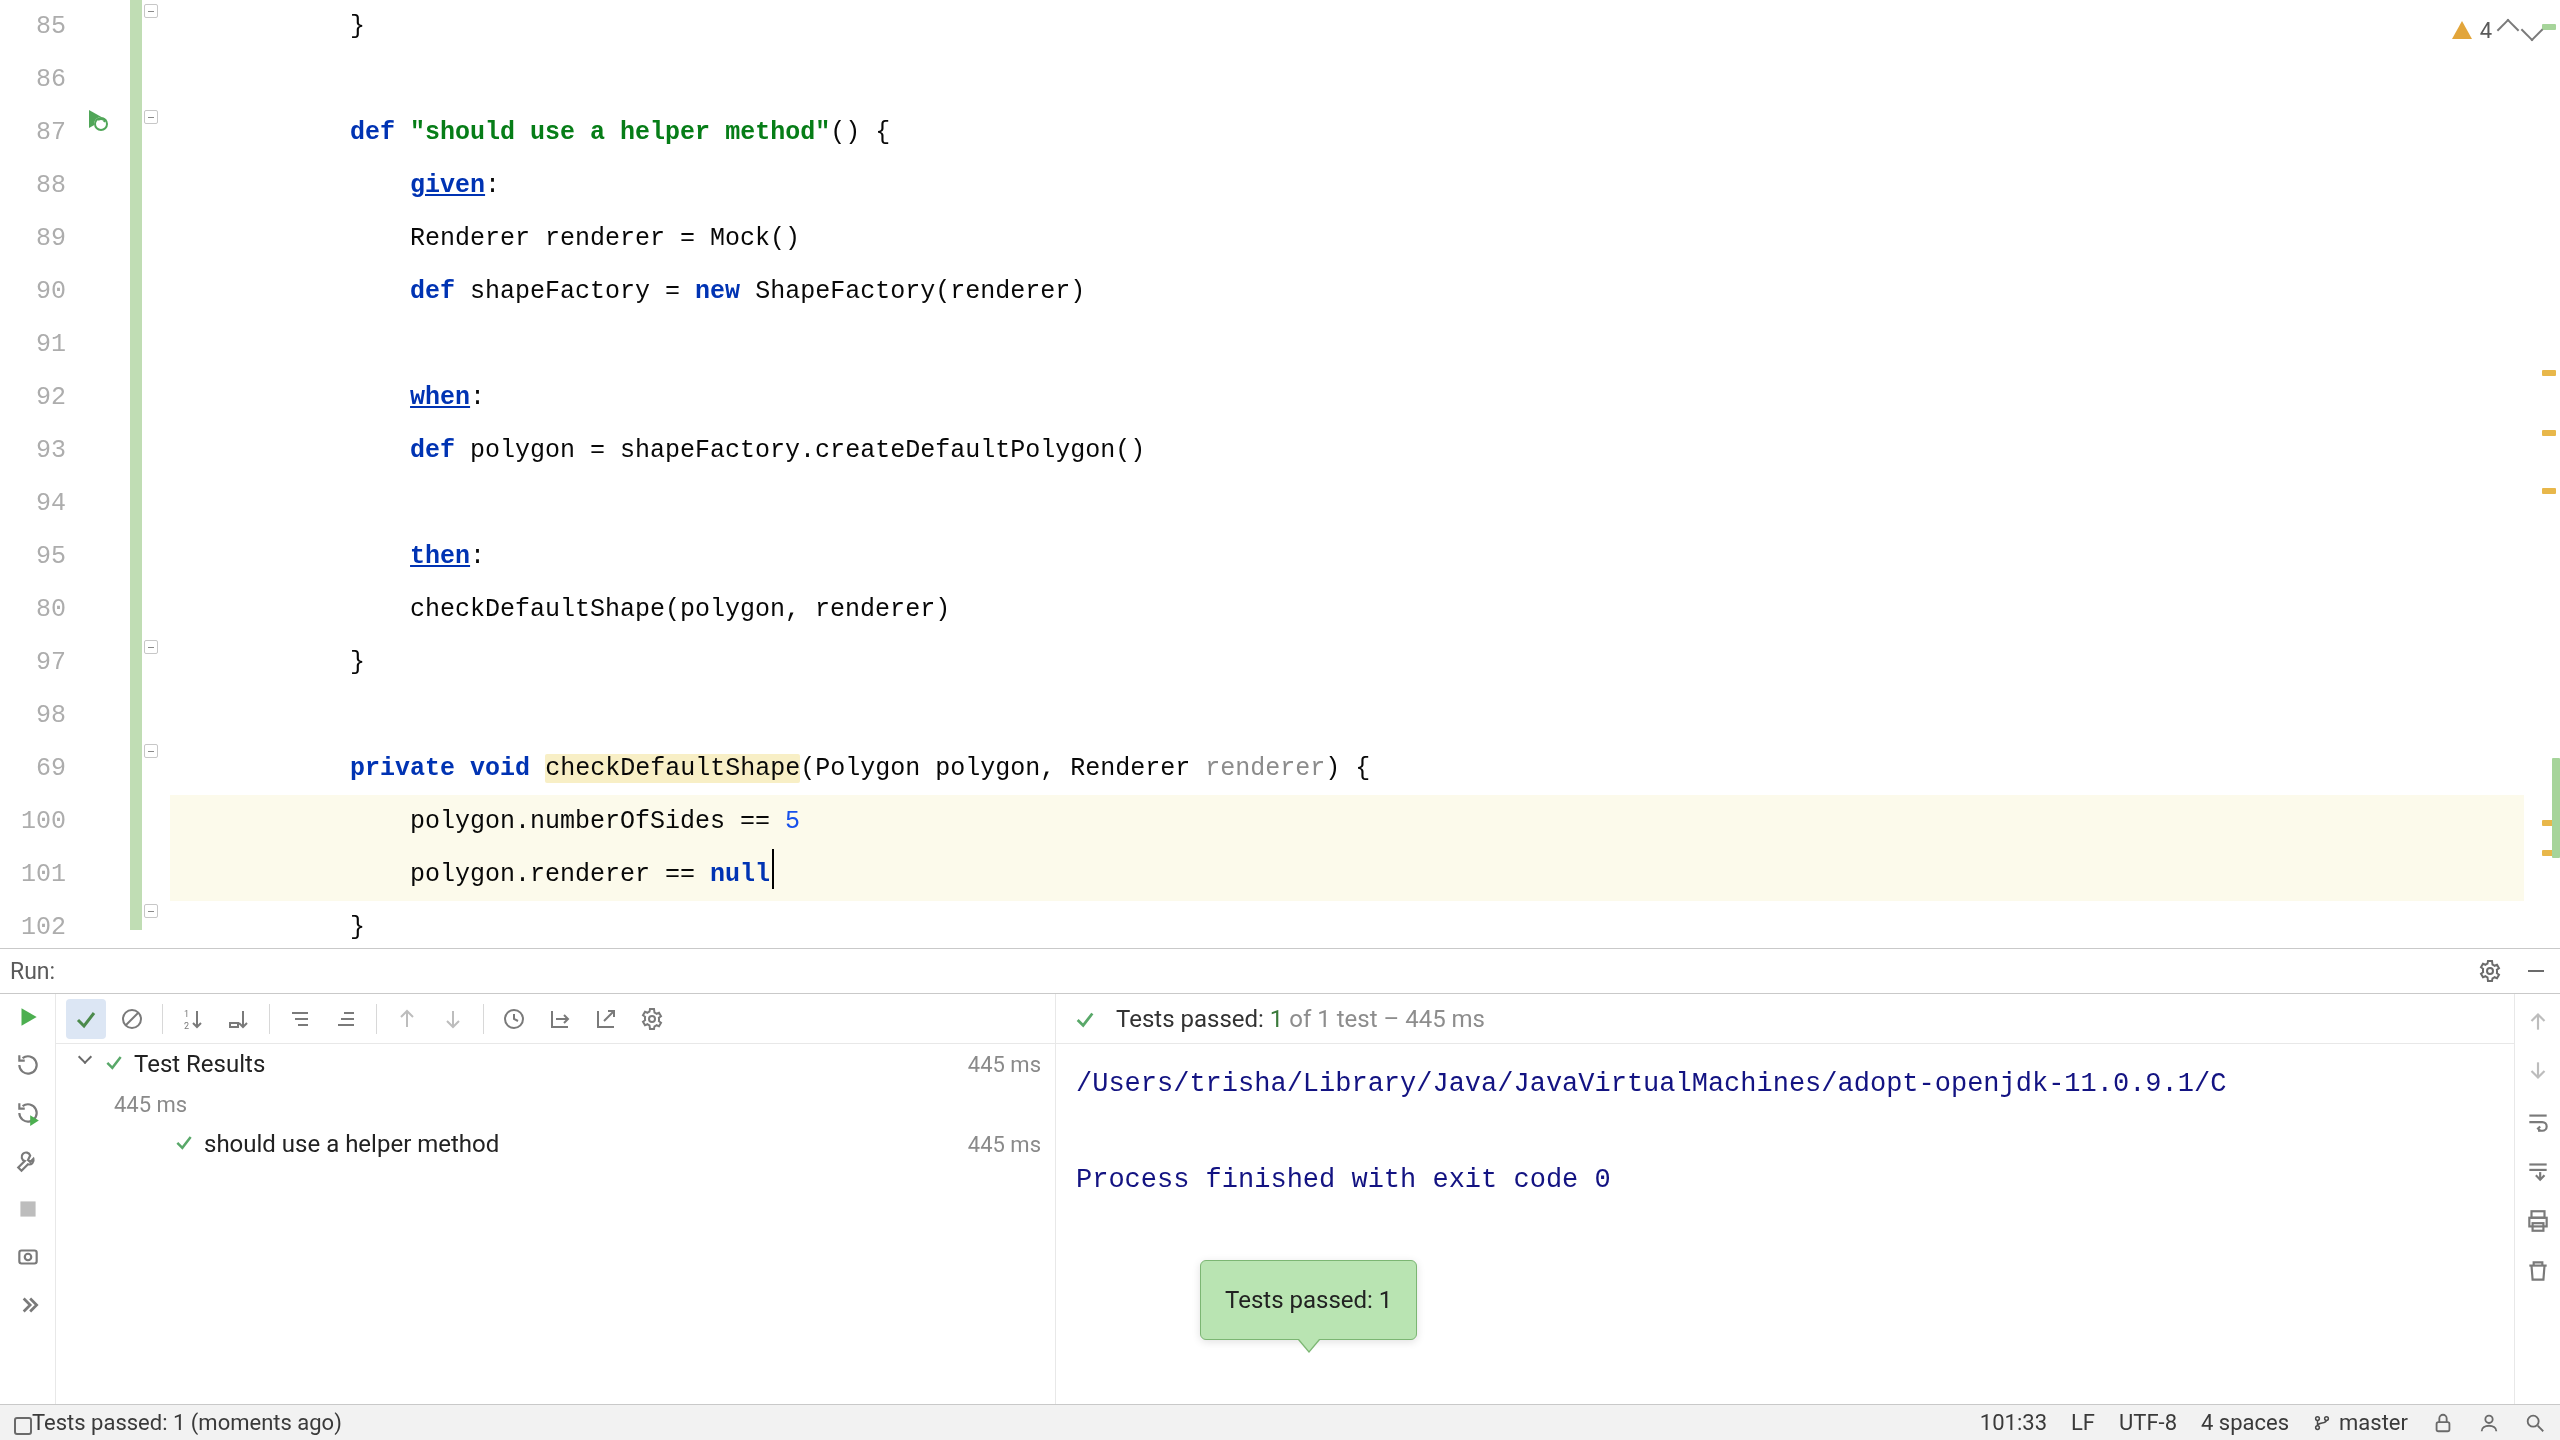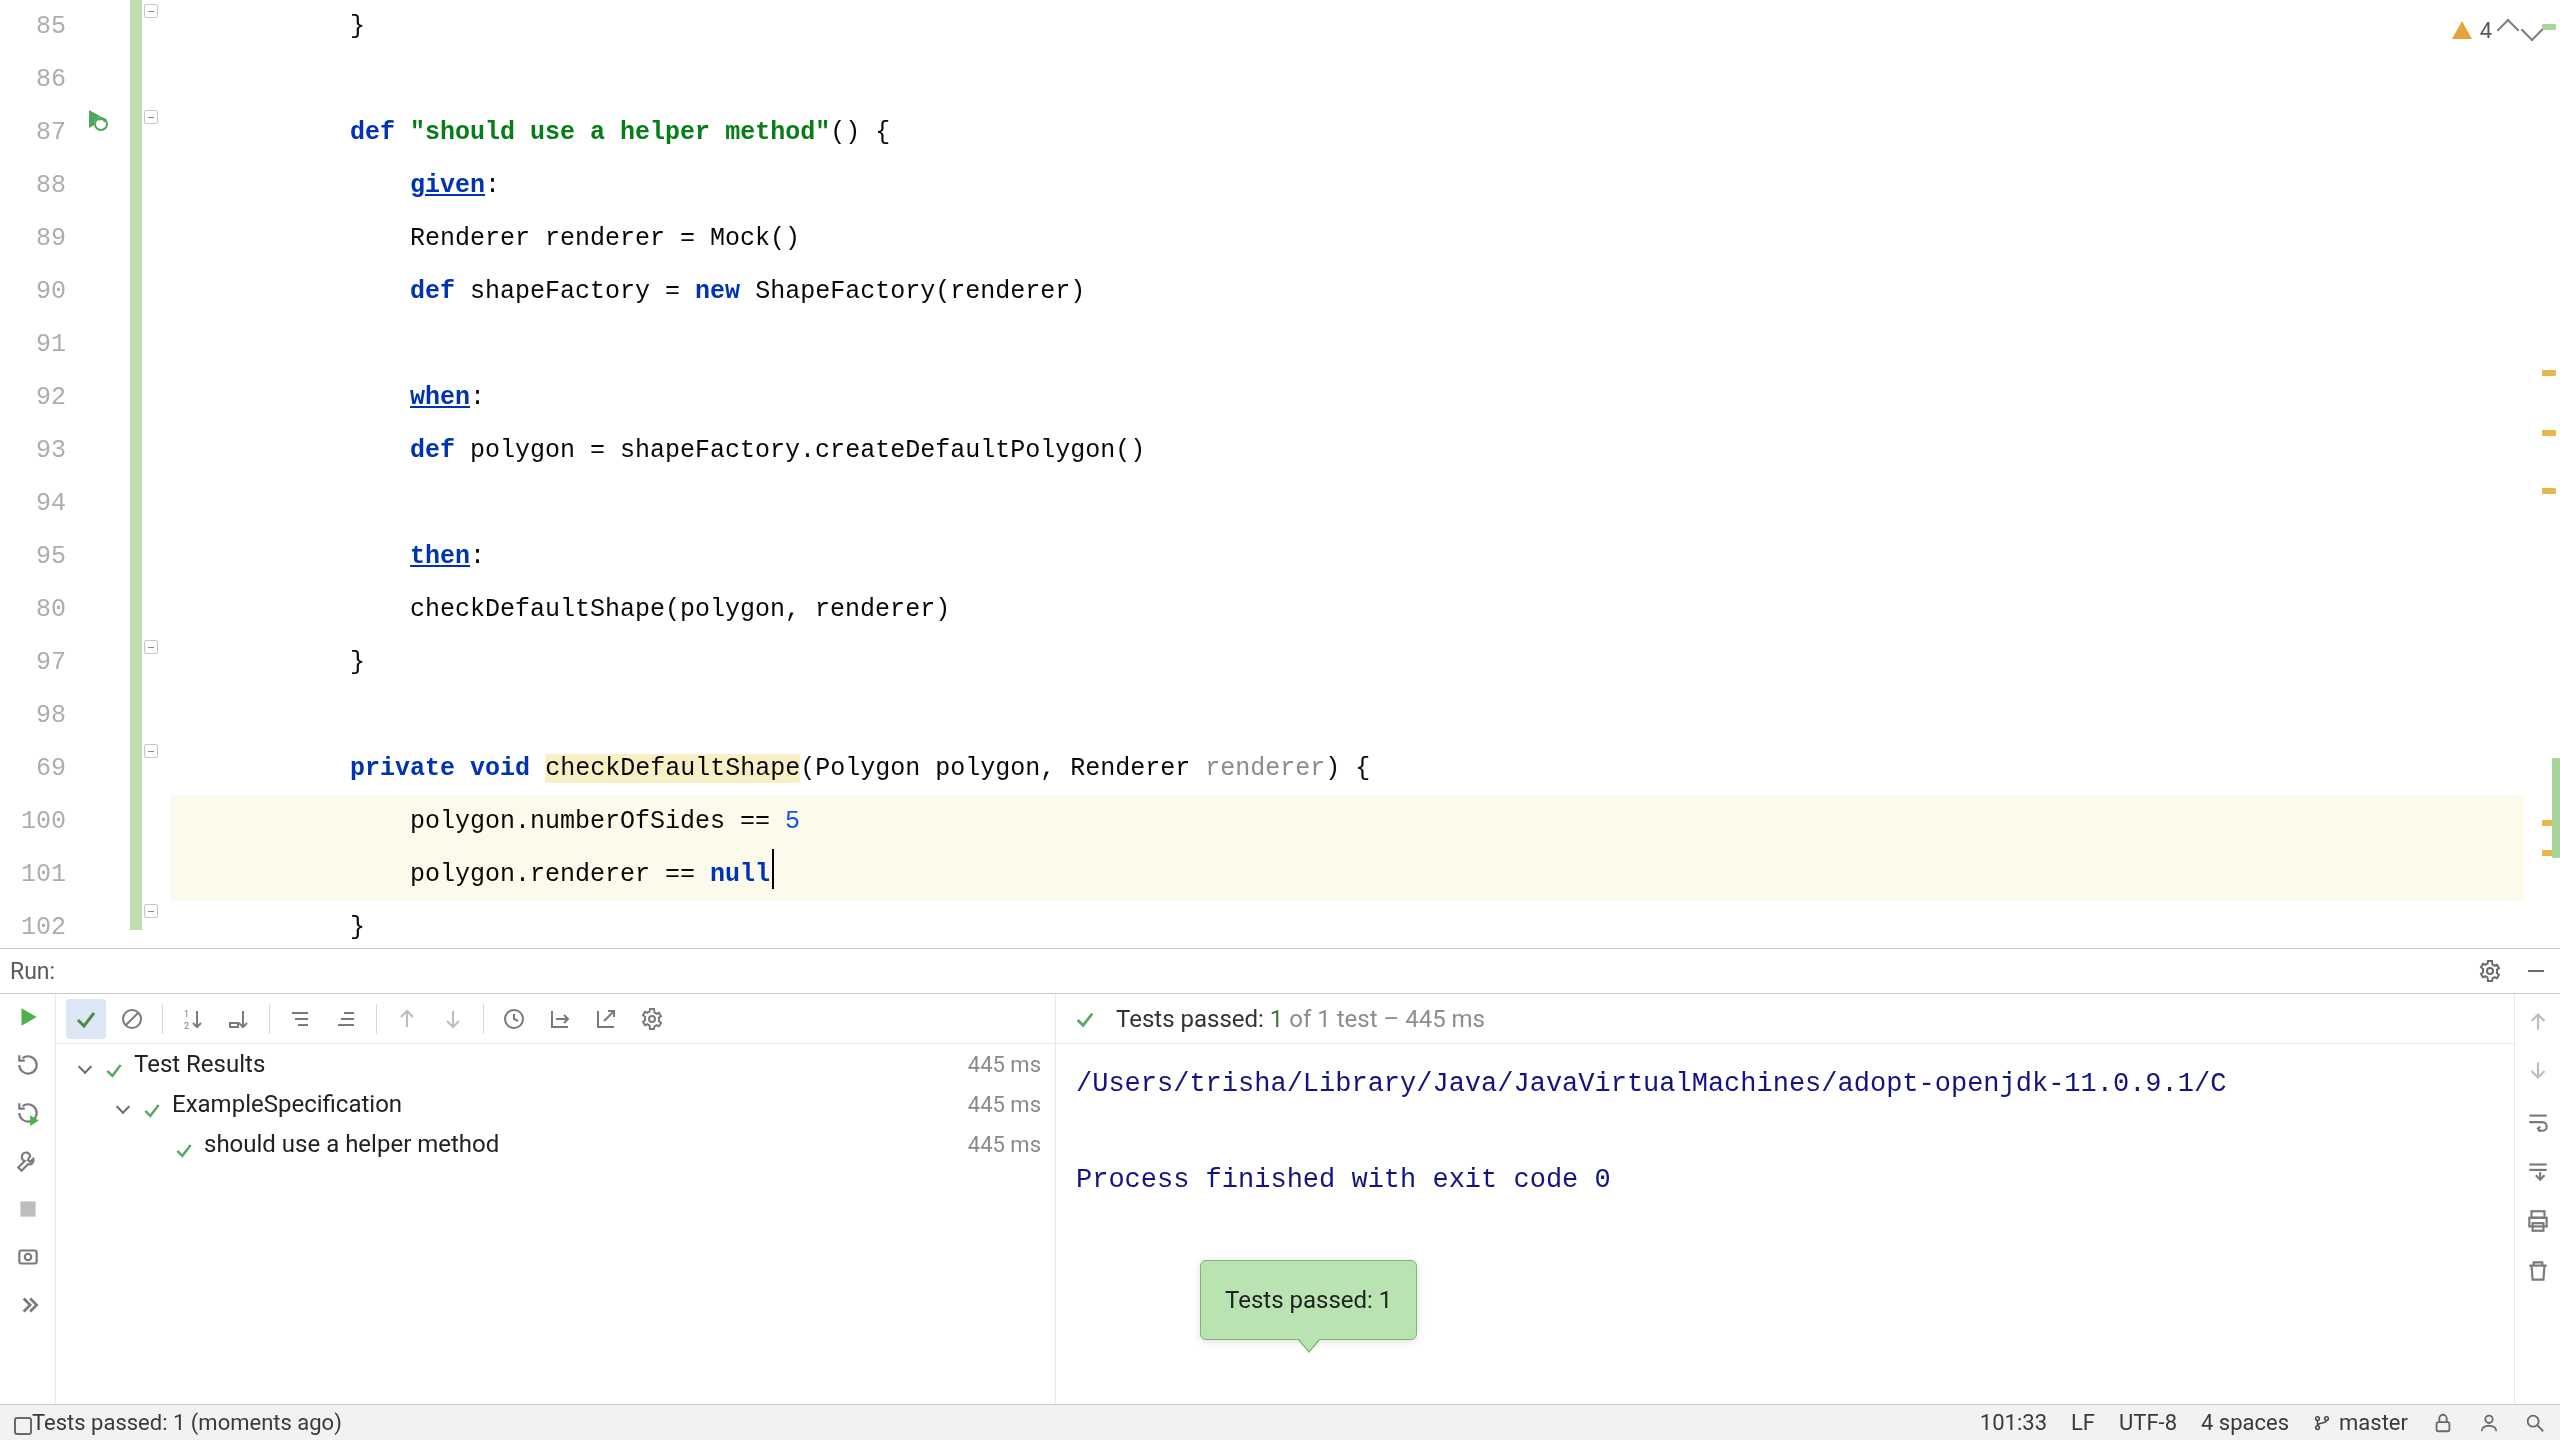--- a/index.html
+++ b/index.html
@@ -73,21 +73,21 @@
   .ic{width:26px;height:26px;display:flex;align-items:center;justify-content:center;color:#6d6d6d;}
   .ic svg{width:100%;height:100%;}
   .center-col{flex:0 0 1000px;display:flex;flex-direction:column;min-width:0;border-right:1px solid #e8e8e8;}
   .test-toolbar{height:50px;border-bottom:1px solid #e8e8e8;display:flex;align-items:center;padding:0 10px;gap:6px;}
   .tbtn{width:40px;height:40px;display:flex;align-items:center;justify-content:center;border-radius:4px;color:#5b5b5b;}
   .tbtn.active{background:#dce6f4;}
   .tbtn svg{width:24px;height:24px;}
   .tsep{width:1px;height:30px;background:#d8d8d8;margin:0 4px;}
   .test-tree{flex:1;overflow:auto;font-size:24px;color:var(--tree-text);}
   .tree-row{display:flex;align-items:center;height:40px;padding-right:14px;}
-  .tree-row .tw{display:flex;align-items:flex-end;gap:10px;flex:1;min-width:0;}
+  .tree-row .tw{display:flex;align-items:flex-start;gap:10px;flex:1;min-width:0;}
   .tree-row .ms{color:#8a8a8a;font-size:22px;white-space:nowrap;}
   .disclosure{width:18px;height:18px;position:relative;flex:none;}
   .disclosure::before{content:'';position:absolute;left:4px;top:2px;width:8px;height:8px;border-right:2px solid #6a6a6a;border-bottom:2px solid #6a6a6a;transform:rotate(45deg);}
   .check{width:20px;height:20px;flex:none;}
   .check svg{width:100%;height:100%;}
   .indent1{padding-left:20px;}
   .indent2{padding-left:58px;}
   .indent3{padding-left:118px;}
   .console-col{flex:1;display:flex;flex-direction:column;min-width:0;}
   .console-top{height:50px;border-bottom:1px solid #e8e8e8;display:flex;align-items:center;padding-left:18px;font-size:24px;color:#333;gap:20px;}
@@ -314,27 +314,20 @@
           <span class="tw">
             <span class="disclosure"></span>
             <span class="check"><svg viewBox="0 0 24 24" fill="none" stroke="#59a869" stroke-width="3">
                   <polyline points="4,13 10,19 20,6"></polyline>
                 </svg></span>
             <span>Test Results</span>
           </span>
           <span class="ms">445 ms</span>
         </div>
         <div class="tree-row indent2">
-          <span class="tw">
-            <span class="disclosure"></span>
-            <span class="check"><svg viewBox="0 0 24 24" fill="none" stroke="#59a869" stroke-width="3">
-                  <polyline points="4,13 10,19 20,6"></polyline>
-                </svg></span>
-            <span>ExampleSpecification</span>
-          </span>
           <span class="ms">445 ms</span>
         </div>
         <div class="tree-row indent3">
           <span class="tw">
             <span class="check"><svg viewBox="0 0 24 24" fill="none" stroke="#59a869" stroke-width="3">
                   <polyline points="4,13 10,19 20,6"></polyline>
                 </svg></span>
             <span>should use a helper method</span>
           </span>
           <span class="ms">445 ms</span>

